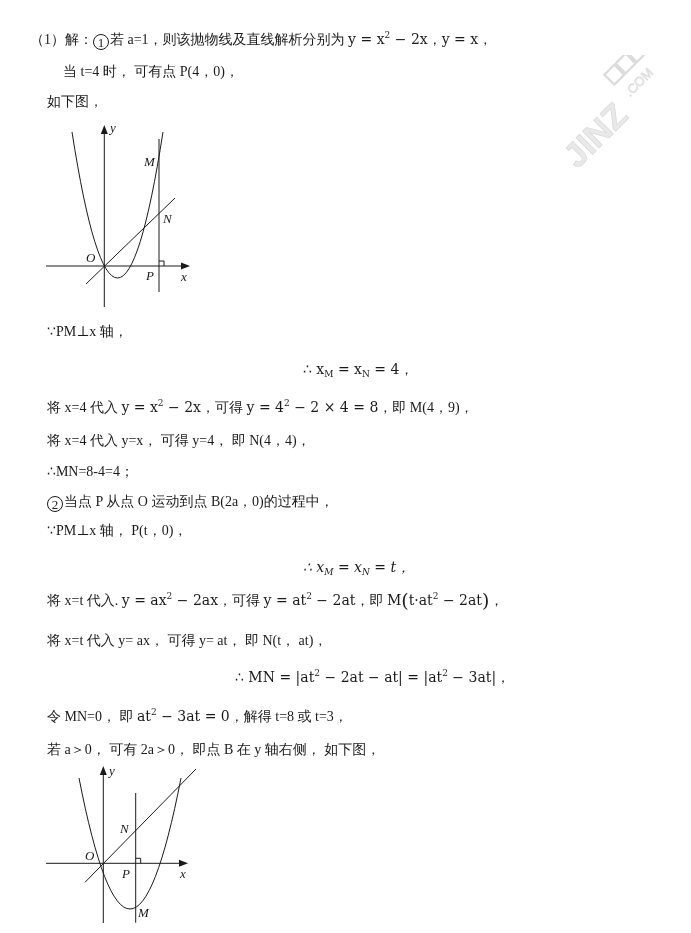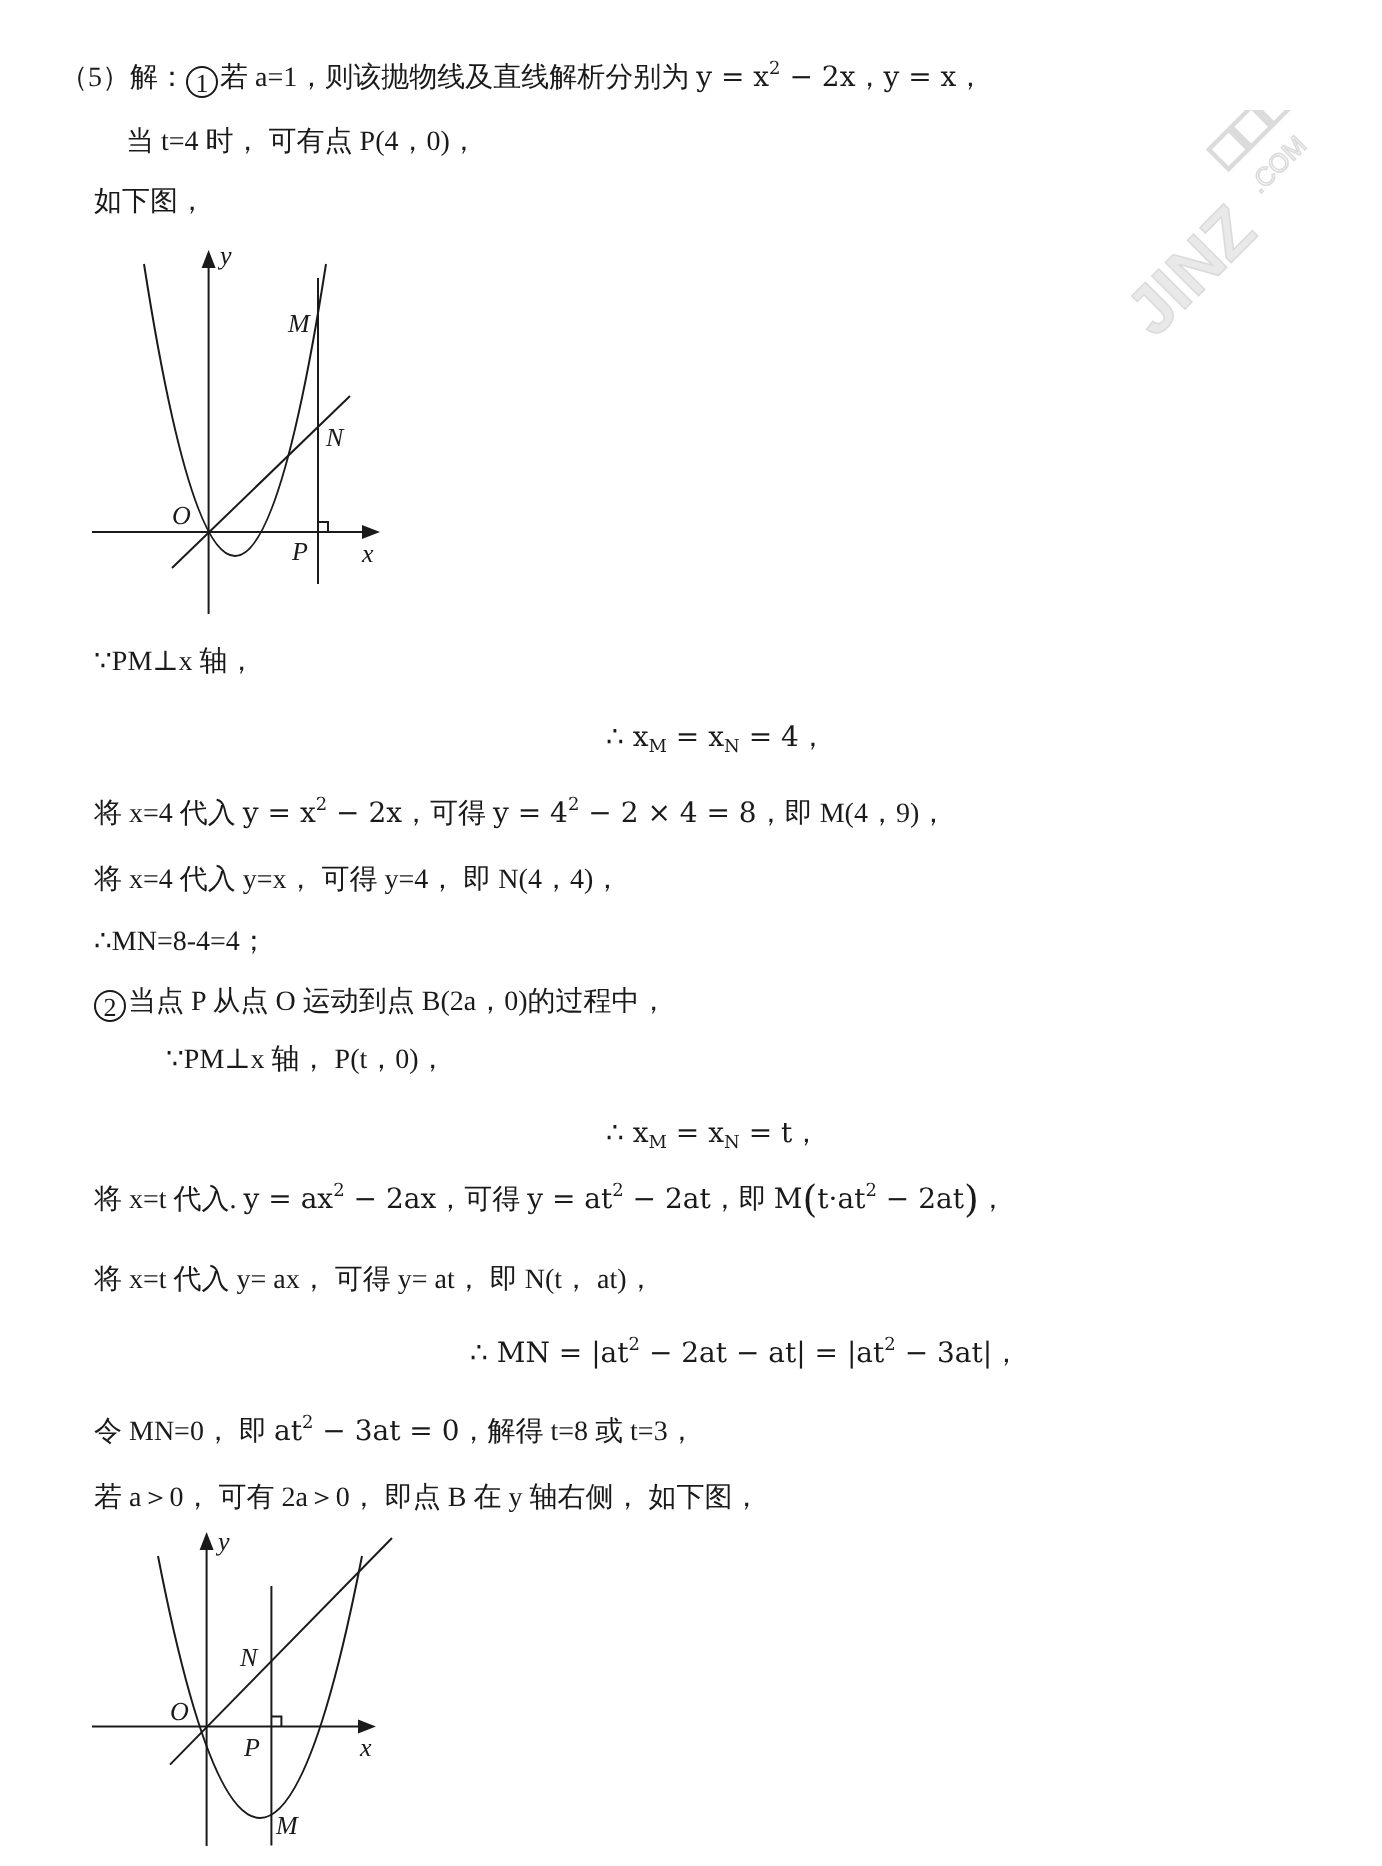--- a/index.html
+++ b/index.html
@@ -13,21 +13,21 @@
           text-align:center; line-height:16px; font-size:13px; vertical-align:-3px; box-sizing:border-box; margin-right:1px; }
   .big-paren { font-size:19px; vertical-align:-2px; font-weight:300; }
   .graph { position:absolute; }
   .graph text { font-family:"Liberation Serif","DejaVu Serif",serif; font-style:italic; font-size:13px; fill:#1a1a1a; }
   .watermark { position:absolute; left:540px; top:55px; width:150px; height:120px; }
 </style>
 </head>
 <body>
 
 <div class="line" style="left:30px; top:29px;">
-  <span>（5）解：</span><span class="circ">1</span><span>若 a=1，则该抛物线及直线解析分别为 </span><span class="math"><span>y = x</span><sup>2</sup><span> − 2x，y = x，</span></span>
+  <span>（1）解：</span><span class="circ">1</span><span>若 a=1，则该抛物线及直线解析分别为 </span><span class="math"><span>y = x</span><sup>2</sup><span> − 2x，y = x，</span></span>
 </div>
 
 <div class="line" style="left:63px; top:62px;">当 t=4 时，  可有点 P(4，0)，</div>
 
 <div class="line" style="left:47px; top:92px;">如下图，</div>
 
 <svg class="graph" style="left:40px; top:115px;" width="160" height="200" viewBox="40 115 160 200">
   <g stroke="#1a1a1a" stroke-width="1" fill="none">
 
     <line x1="46" y1="266" x2="184" y2="266"></line>
@@ -73,23 +73,23 @@
 </div>
 
 <div class="line" style="left:47px; top:431px;">将 x=4 代入 y=x，  可得 y=4，  即 N(4，4)，</div>
 
 <div class="line" style="left:47px; top:462px;">∴MN=8-4=4；</div>
 
 <div class="line" style="left:47px; top:492px;">
   <span class="circ">2</span><span>当点 P 从点 O 运动到点 B(2a，0)的过程中，</span>
 </div>
 
-<div class="line" style="left:47px; top:521px;margin-left:36px;">∵PM⊥x 轴，  P(t，0)，</div>
+<div class="line" style="left:47px; top:521px;">∵PM⊥x 轴，  P(t，0)，</div>
 
-<div class="line math" style="left:303px; top:557px;">
+<div class="line math" style="left:303px; top:557px;font-style:italic;">
   <span>∴ x</span><sub>M</sub><span> = x</span><sub>N</sub><span> = t，</span>
 </div>
 
 <div class="line" style="left:47px; top:590px;">
   <span>将 x=t 代入. </span><span class="math"><span>y = ax</span><sup>2</sup><span> − 2ax</span></span><span>，可得 </span><span class="math"><span>y = at</span><sup>2</sup><span> − 2at</span></span><span>，即 </span><span class="math"><span>M</span><span class="big-paren">(</span><span>t·at</span><sup>2</sup><span> − 2at</span><span class="big-paren">)</span></span><span>，</span>
 </div>
 
 <div class="line" style="left:47px; top:631px;">将 x=t 代入 y= ax，  可得 y= at，  即 N(t，  at)，</div>
 
 <div class="line math" style="left:235px; top:667px;">

